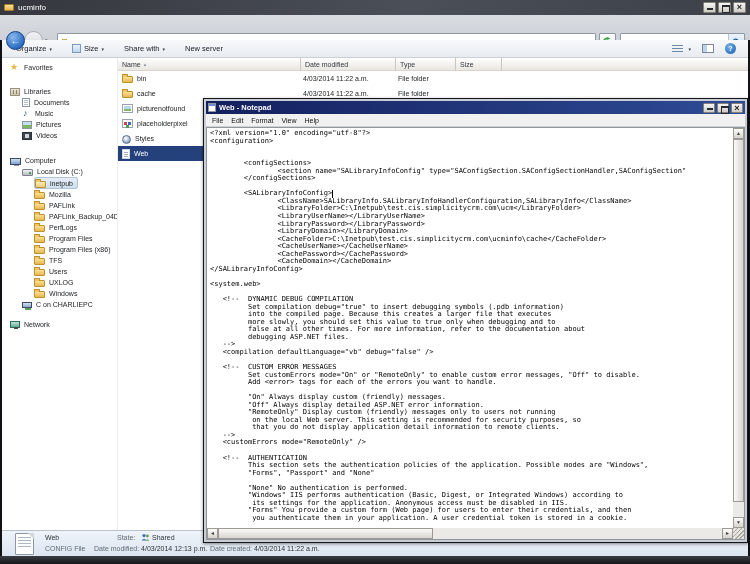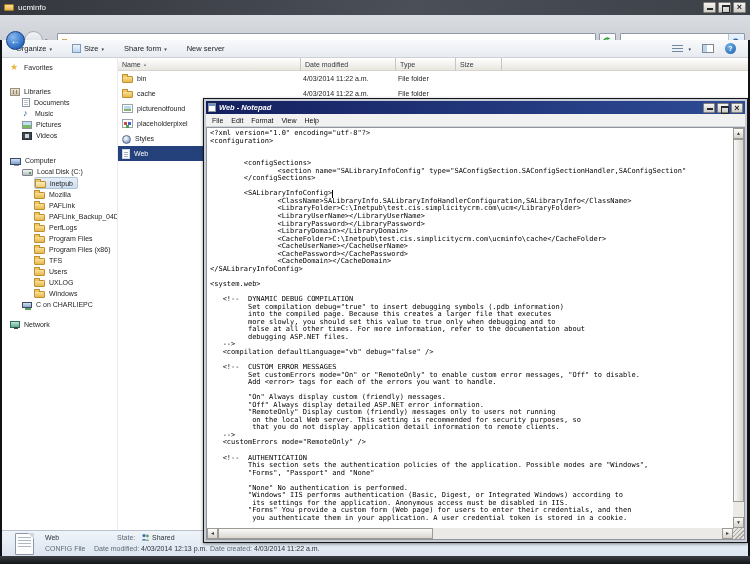--- a/index.html
+++ b/index.html
@@ -217,21 +217,21 @@
       <span class="cmd">
         <span>Organize</span>
         <span class="da">▾</span>
       </span>
       <span class="cmd">
         <span class="ic ic-open"></span>
         <span>Size</span>
         <span class="da">▾</span>
       </span>
       <span class="cmd">
-        <span>Share form</span>
+        <span>Share with</span>
         <span class="da">▾</span>
       </span>
       <span class="cmd">
         <span>New server</span>
       </span>
       <span class="cmd-right">
         <span style="display:flex;align-items:center;gap:2px;">
           <span class="views-ic"></span>
           <span class="da">▾</span>
         </span>
@@ -426,21 +426,21 @@
         <span class="val">4/03/2014 11:22 a.m.</span>
       </span>
     </div>
 
     <div class="bottom-edge"></div>
   </div>
 
   <div class="notepad">
     <div class="np-title">
       <span class="ic np-ic"></span>
-      <span style="flex:1;font-style:italic;">Web - Notepad</span>
+      <span style="flex:1;">Web - Notepad</span>
       <span class="winbtns">
         <span class="cbtn min"></span>
         <span class="cbtn max"></span>
         <span class="cbtn cls"></span>
       </span>
     </div>
     <div class="np-menu" id="npmenu">
         <span class="np-menu-item">File</span>
         <span class="np-menu-item">Edit</span>
         <span class="np-menu-item">Format</span>

